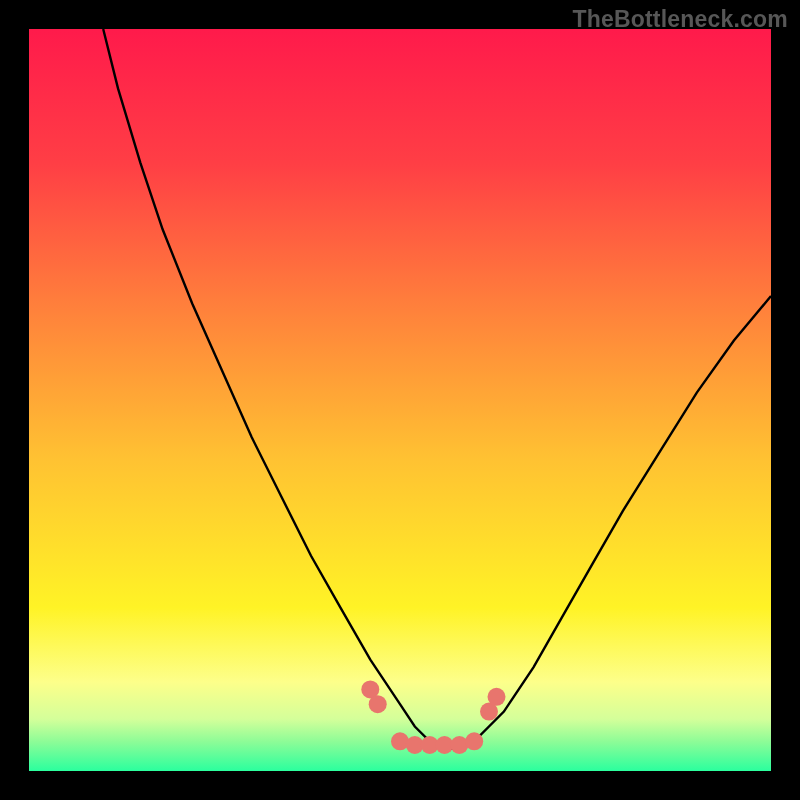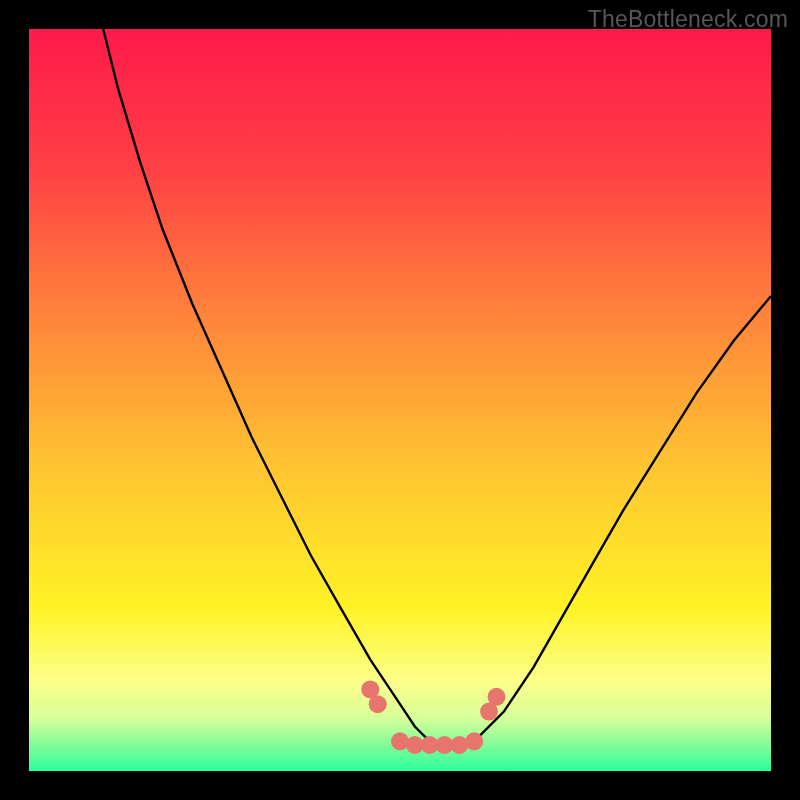--- a/index.html
+++ b/index.html
@@ -26,21 +26,21 @@
     width: 742px;
     height: 742px;
     
   }
   .watermark {
     position: absolute;
     top: 6px;
     right: 12px;
     color: #575757;
     font-size: 23px;
-    font-weight: 400;
+    font-weight: 700;
     letter-spacing: 0.2px;
   }
   svg.curve {
     position: absolute;
     left: 0;
     top: 0;
     width: 742px;
     height: 742px;
     overflow: visible;
   }

